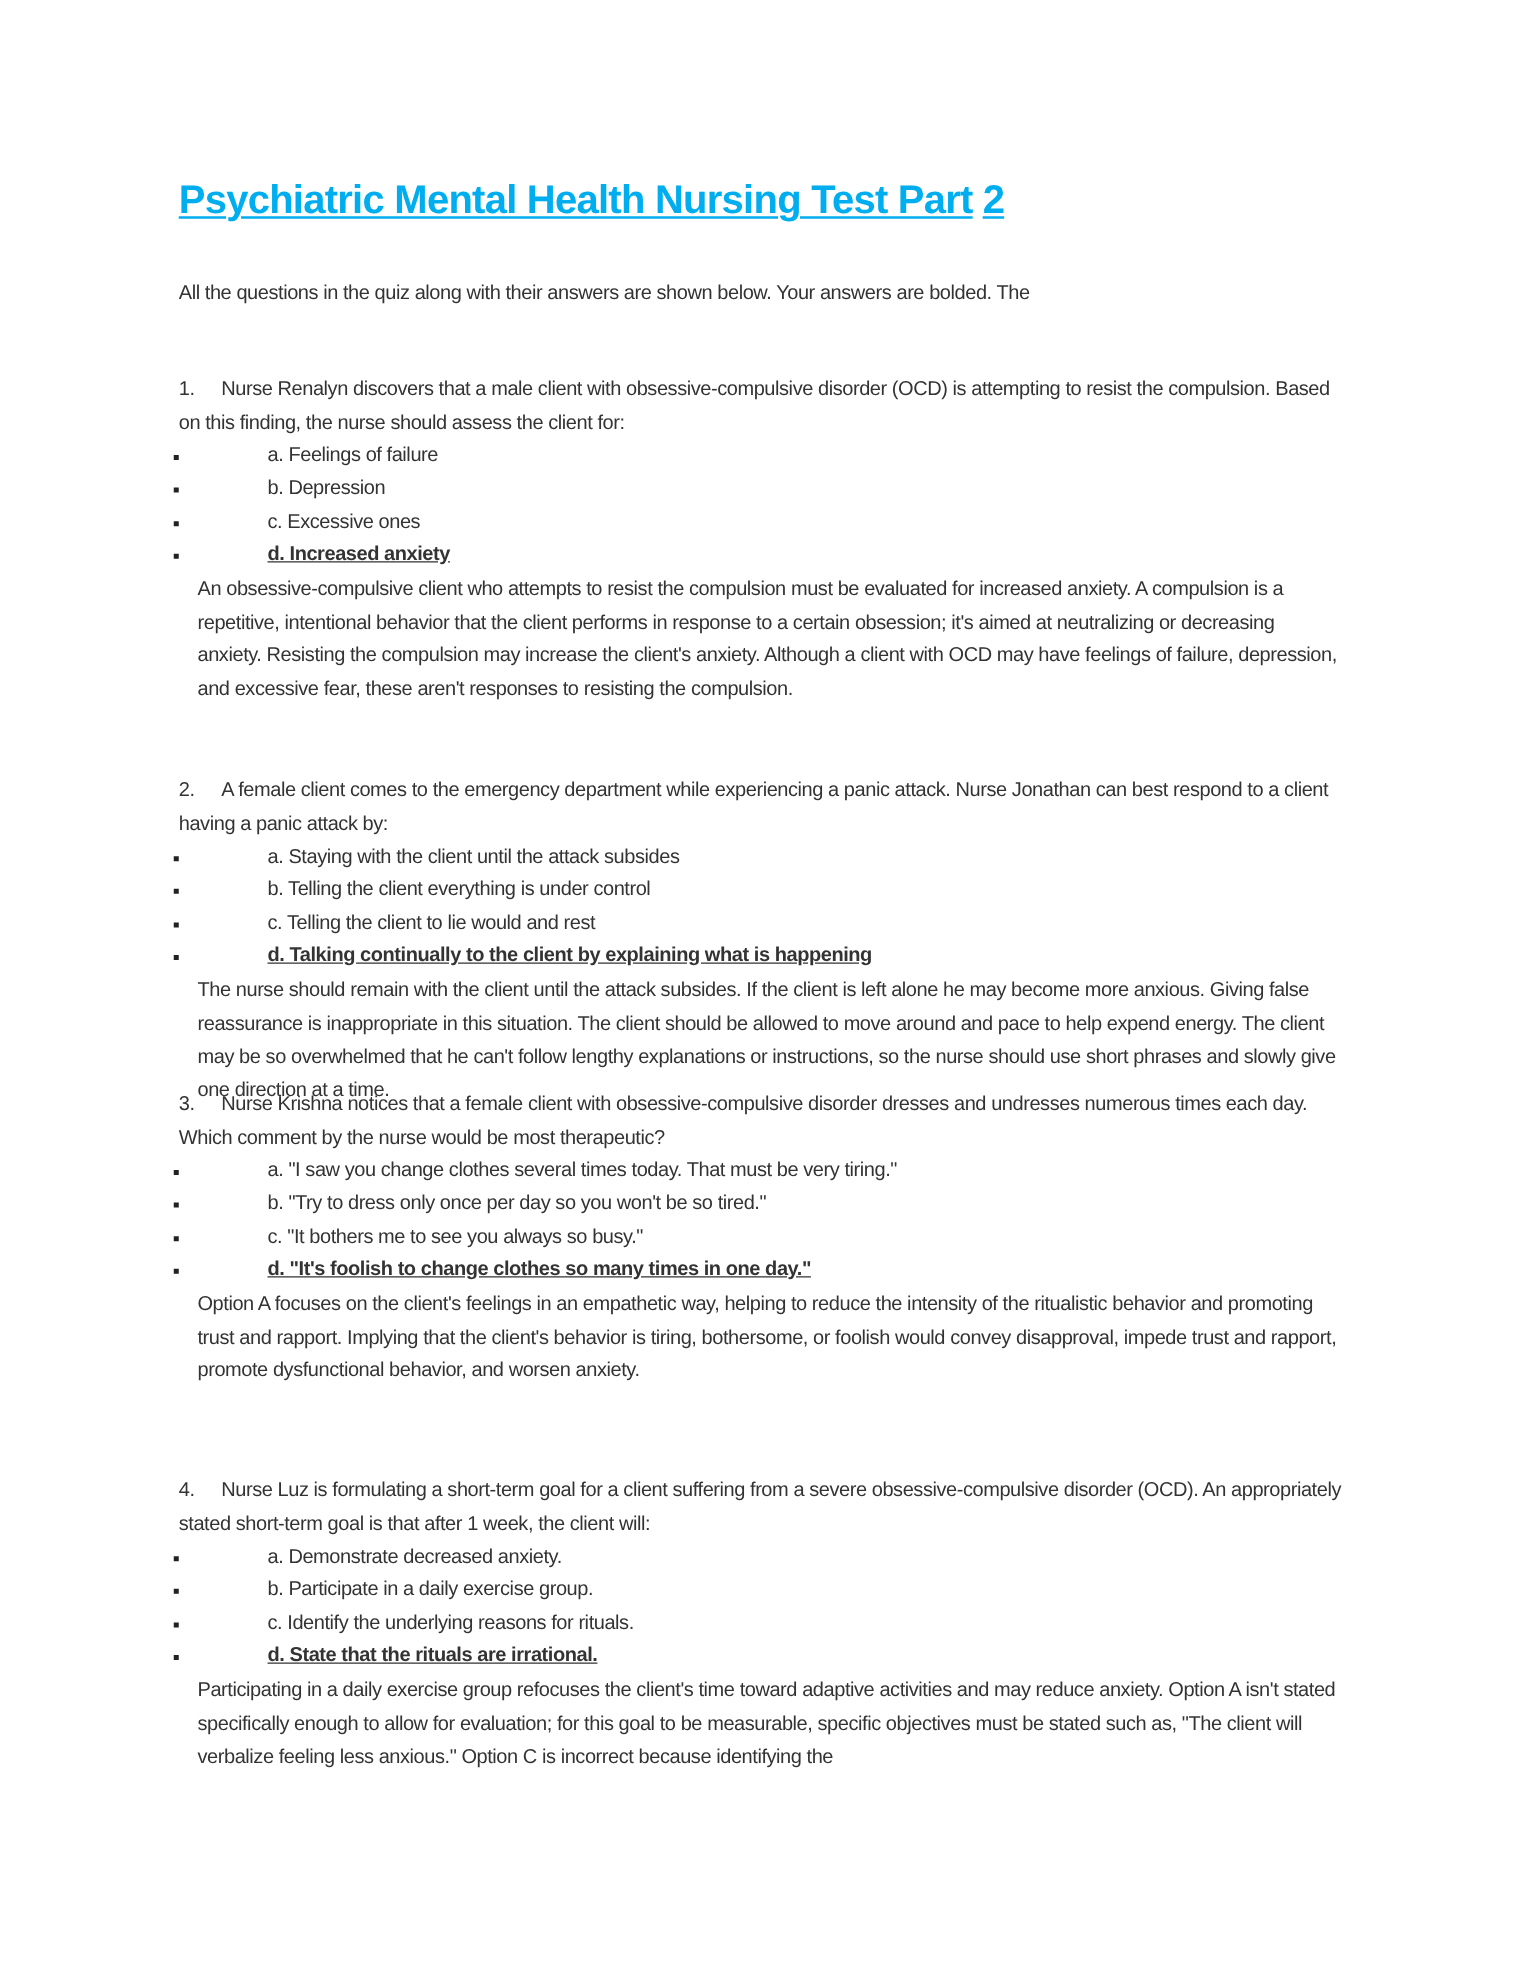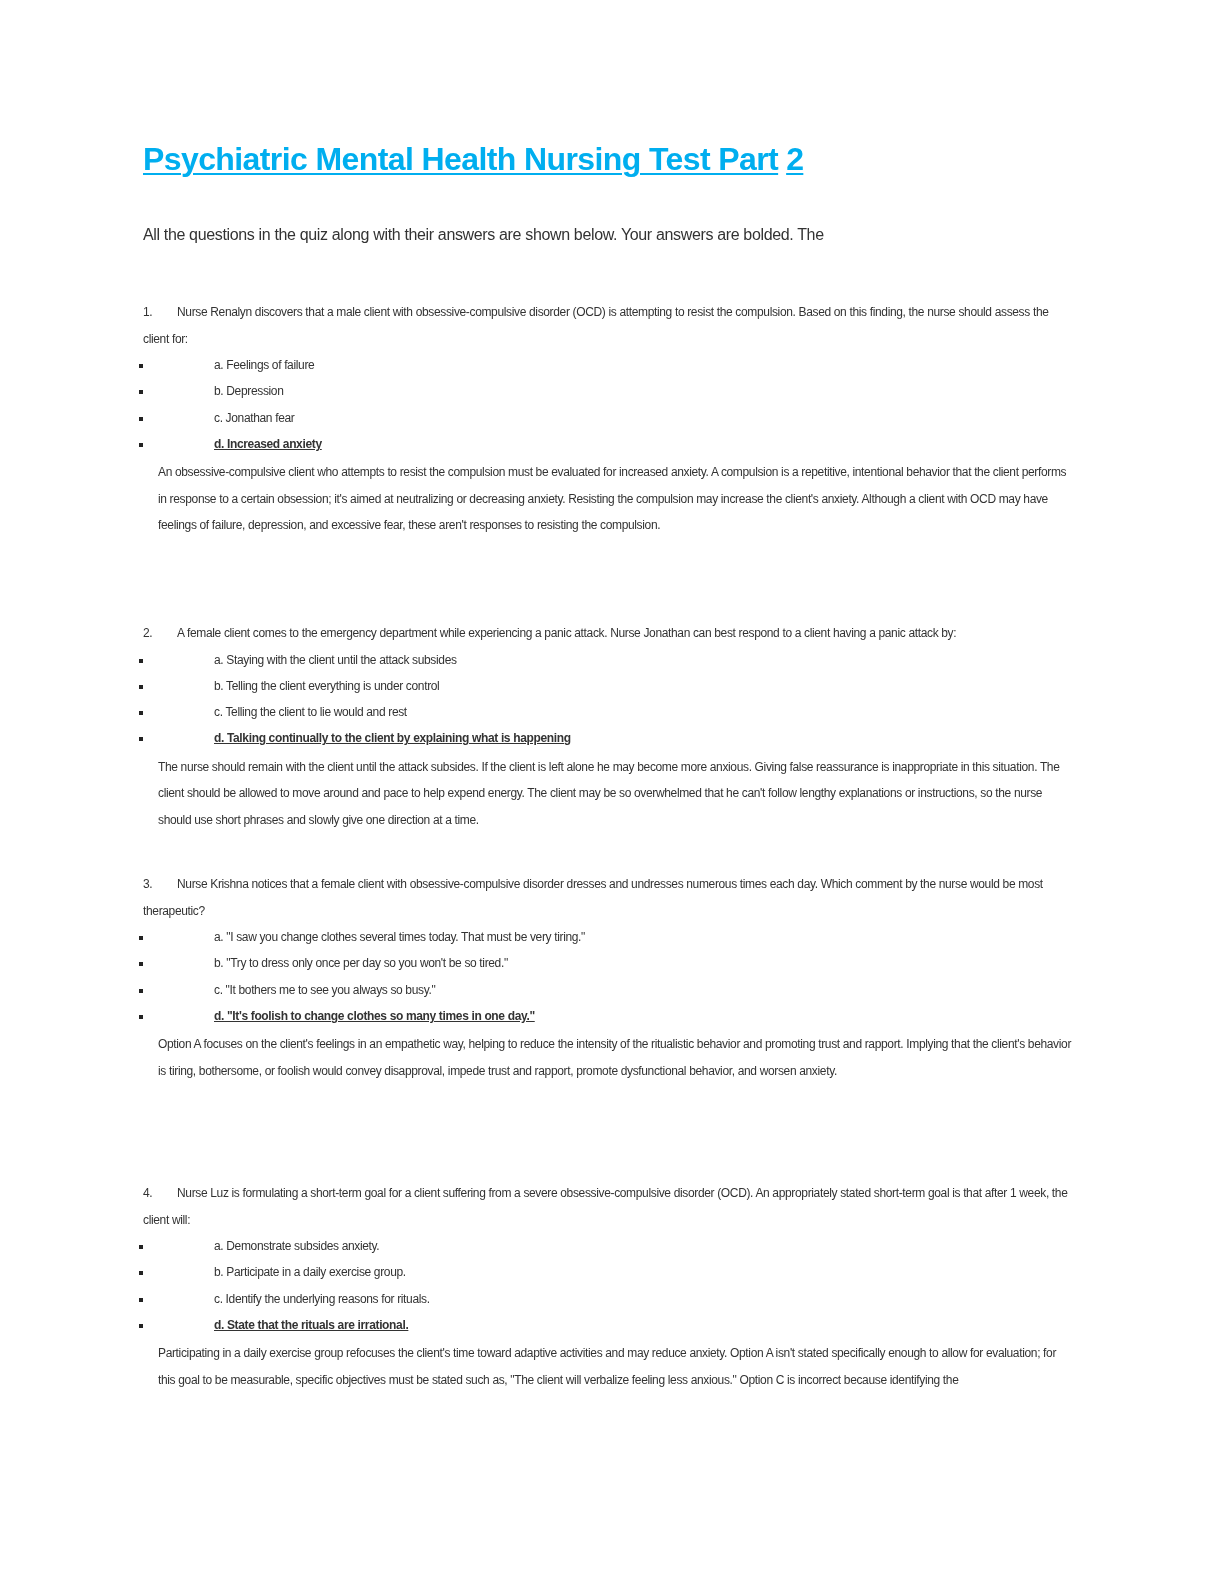--- a/index.html
+++ b/index.html
@@ -46,21 +46,21 @@
       width: 930px;
       font-size: 16px;
       line-height: 27px;
       letter-spacing: -0.35px;
     }
     .intro p { margin: 0; }
     .question {
       position: absolute;
       left: 0;
       width: 930px;
-      font-size: 12px;
+      font-size: 16px;
       letter-spacing: -0.35px;
     }
     .q-text {
       line-height: 26.5px;
       margin: 0;
     }
     .q-num {
       display: inline-block;
       width: 34px;
     }
@@ -103,21 +103,21 @@
 
   <div class="intro">
     <p>All the questions in the quiz along with their answers are shown below. Your answers are bolded. The</p>
   </div>
 
   <div class="question" style="top:299px;">
     <p class="q-text"><span class="q-num">1.</span><span>Nurse Renalyn discovers that a male client with obsessive-compulsive disorder (OCD) is attempting to resist the compulsion. Based on this finding, the nurse should assess the client for:</span></p>
     <ul class="options">
       <li class="option"><span class="bullet"></span><span class="opt-text">a. Feelings of failure</span></li>
       <li class="option"><span class="bullet"></span><span class="opt-text">b. Depression</span></li>
-      <li class="option"><span class="bullet"></span><span class="opt-text">c. Jonathan fear</span></li>
+      <li class="option"><span class="bullet"></span><span class="opt-text">c. Excessive ones</span></li>
       <li class="option selected"><span class="bullet"></span><span class="opt-text">d. Increased anxiety</span></li>
     </ul>
     <p class="rationale">An obsessive-compulsive client who attempts to resist the compulsion must be evaluated for increased anxiety. A compulsion is a repetitive, intentional behavior that the client performs in response to a certain obsession; it's aimed at neutralizing or decreasing anxiety. Resisting the compulsion may increase the client's anxiety. Although a client with OCD may have feelings of failure, depression, and excessive fear, these aren't responses to resisting the compulsion.</p>
   </div>
 
   <div class="question" style="top:620px;">
     <p class="q-text"><span class="q-num">2.</span><span>A female client comes to the emergency department while experiencing a panic attack. Nurse Jonathan can best respond to a client having a panic attack by:</span></p>
     <ul class="options">
       <li class="option"><span class="bullet"></span><span class="opt-text">a. Staying with the client until the attack subsides</span></li>
       <li class="option"><span class="bullet"></span><span class="opt-text">b. Telling the client everything is under control</span></li>
@@ -134,21 +134,21 @@
       <li class="option"><span class="bullet"></span><span class="opt-text">b. "Try to dress only once per day so you won't be so tired."</span></li>
       <li class="option"><span class="bullet"></span><span class="opt-text">c. "It bothers me to see you always so busy."</span></li>
       <li class="option selected"><span class="bullet"></span><span class="opt-text">d. "It's foolish to change clothes so many times in one day."</span></li>
     </ul>
     <p class="rationale">Option A focuses on the client's feelings in an empathetic way, helping to reduce the intensity of the ritualistic behavior and promoting trust and rapport. Implying that the client's behavior is tiring, bothersome, or foolish would convey disapproval, impede trust and rapport, promote dysfunctional behavior, and worsen anxiety.</p>
   </div>
 
   <div class="question" style="top:1180px;">
     <p class="q-text"><span class="q-num">4.</span><span>Nurse Luz is formulating a short-term goal for a client suffering from a severe obsessive-compulsive disorder (OCD). An appropriately stated short-term goal is that after 1 week, the client will:</span></p>
     <ul class="options">
-      <li class="option"><span class="bullet"></span><span class="opt-text">a. Demonstrate subsides anxiety.</span></li>
+      <li class="option"><span class="bullet"></span><span class="opt-text">a. Demonstrate decreased anxiety.</span></li>
       <li class="option"><span class="bullet"></span><span class="opt-text">b. Participate in a daily exercise group.</span></li>
       <li class="option"><span class="bullet"></span><span class="opt-text">c. Identify the underlying reasons for rituals.</span></li>
       <li class="option selected"><span class="bullet"></span><span class="opt-text">d. State that the rituals are irrational.</span></li>
     </ul>
     <p class="rationale">Participating in a daily exercise group refocuses the client's time toward adaptive activities and may reduce anxiety. Option A isn't stated specifically enough to allow for evaluation; for this goal to be measurable, specific objectives must be stated such as, "The client will verbalize feeling less anxious." Option C is incorrect because identifying the</p>
   </div>
 
 </div>
 
 </body></html>

